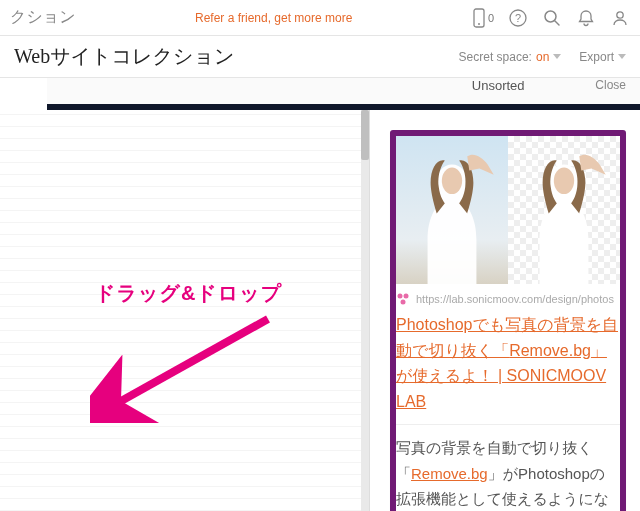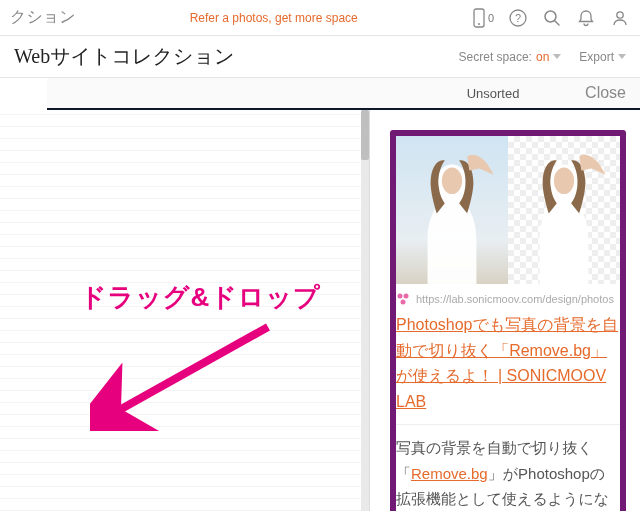--- a/index.html
+++ b/index.html
@@ -16,33 +16,33 @@
 
 
 .titlebar { display: flex; align-items: center; height: 42px; border-bottom: 1px solid #e5e5e5; padding: 0 14px; }
 .page-title { font-size: 20px; font-weight: 400; color: #222; font-family: "Times New Roman", serif; flex: 0 0 auto; }
 .title-spacer { flex: 1; }
 .title-action { display: inline-flex; align-items: center; gap: 4px; margin-left: 18px; font-size: 12px; color: #888; cursor: pointer; }
 .title-action .on { color: #e66a2c; }
 .caret { display: inline-block; width: 0; height: 0; border-left: 4px solid transparent; border-right: 4px solid transparent; border-top: 5px solid #bbb; }
 
 
-.panel-header { display: flex; align-items: center; height: 32px; border-bottom: 2px solid #0f172a; padding: 0 14px; background: #fafafa; margin-left: 47px; }
+.panel-header { display: flex; height: 32px; border-bottom: 6px solid #0f172a; padding: 0 14px; background: #fafafa; margin-left: 47px; }
 .panel-header .title { flex: 1; text-align: center; font-size: 13px; color: #555; }
-.panel-header .close { font-size: 16px; color: #888; cursor: pointer; }
+.panel-header .close { font-size: 12px; color: #888; cursor: pointer; }
 
 
 .main { display: flex; height: calc(511px - 36px - 42px - 32px); }
 .canvas { flex: 1; background: repeating-linear-gradient(0deg,#f4f4f4,#f4f4f4 1px,#fff 1px,#fff 12px), repeating-linear-gradient(90deg,#f4f4f4,#f4f4f4 1px,#fff 1px,#fff 12px); position: relative; border-right: 1px solid #ddd; }
 .canvas-scroll { position: absolute; right: 0; top: 0; bottom: 0; width: 8px; background: #e9e9e9; }
 .canvas-scroll-thumb { position: absolute; top: 0; left: 0; right: 0; height: 50px; background: #bfbfbf; border-radius: 2px; }
 
 
 .drag-annot { position: absolute; left: 80px; top: 170px; pointer-events: none; }
-.drag-text { color: #e6007e; font-size: 26px; font-weight: 600; letter-spacing: 1px; }
+.drag-text { color: #e6007e; font-size: 20px; font-weight: 600; letter-spacing: 1px; margin-left: 15px; }
 .drag-arrow { margin-top: 6px; margin-left: 10px; }
 
 
 .side { width: 270px; padding: 20px 14px 14px 20px; overflow-y: auto; background: #fff; position: relative; }
 .card { border: 6px solid #701a75; border-radius: 3px; padding: 0; box-shadow: 0 1px 2px rgba(0,0,0,0.04); }
 .card-img { width: 100%; height: 148px; display: flex; }
 .card-img .half { flex: 1; position: relative; overflow: hidden; }
 .card-img .half.right { background: repeating-conic-gradient(#eee 0% 25%, #fff 0% 50%) 0 0/12px 12px; }
 .woman-svg { position: absolute; inset: 0; }
 .card-meta { display: flex; align-items: center; gap: 6px; margin-top: 8px; font-size: 11px; color: #aaa; }
@@ -54,21 +54,21 @@
 
 
 svg { display: block; }
 </style>
 </head>
 <body>
 
 <div class="topbar">
   <div class="topbar-left">クション</div>
   <div class="topbar-center">
-    <a class="refer-link">Refer a photos, get more space</a>
+    <a class="refer-link">Refer a friend, get more more</a>
   </div>
   <div class="topbar-right">
     <span class="icon-btn">
       <svg width="14" height="20" viewBox="0 0 14 20">
           <rect x="2" y="1" width="10" height="18" rx="2" fill="none" stroke="#888" stroke-width="1.3"></rect>
           <circle cx="7" cy="16" r="1" fill="#888"></circle>
         </svg>
       <span class="mobile-count">0</span>
     </span>
     <span class="icon-btn">

